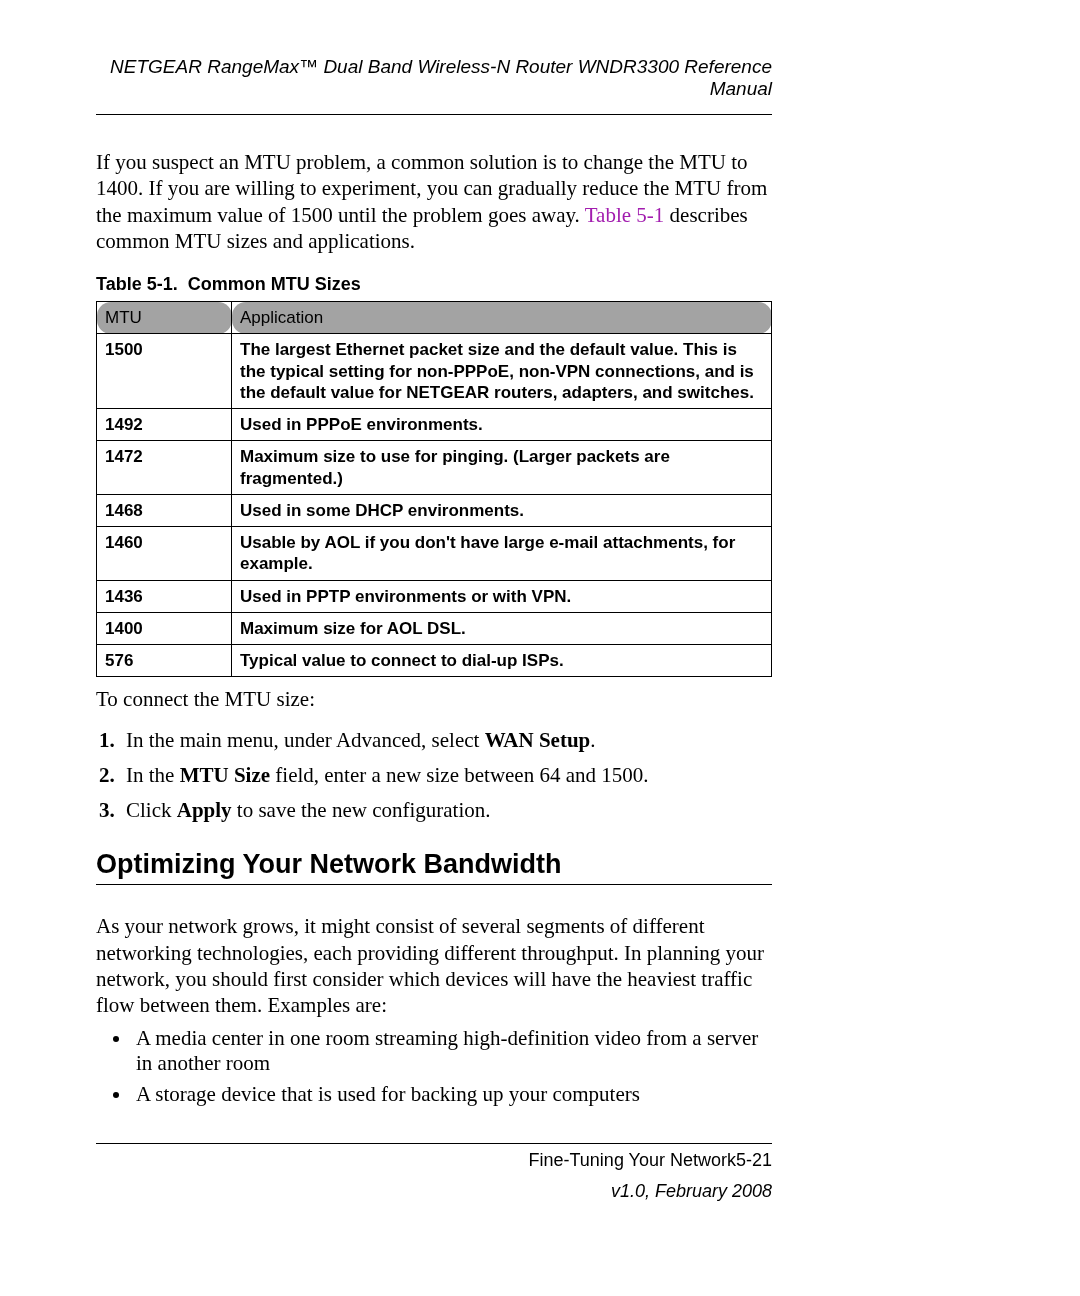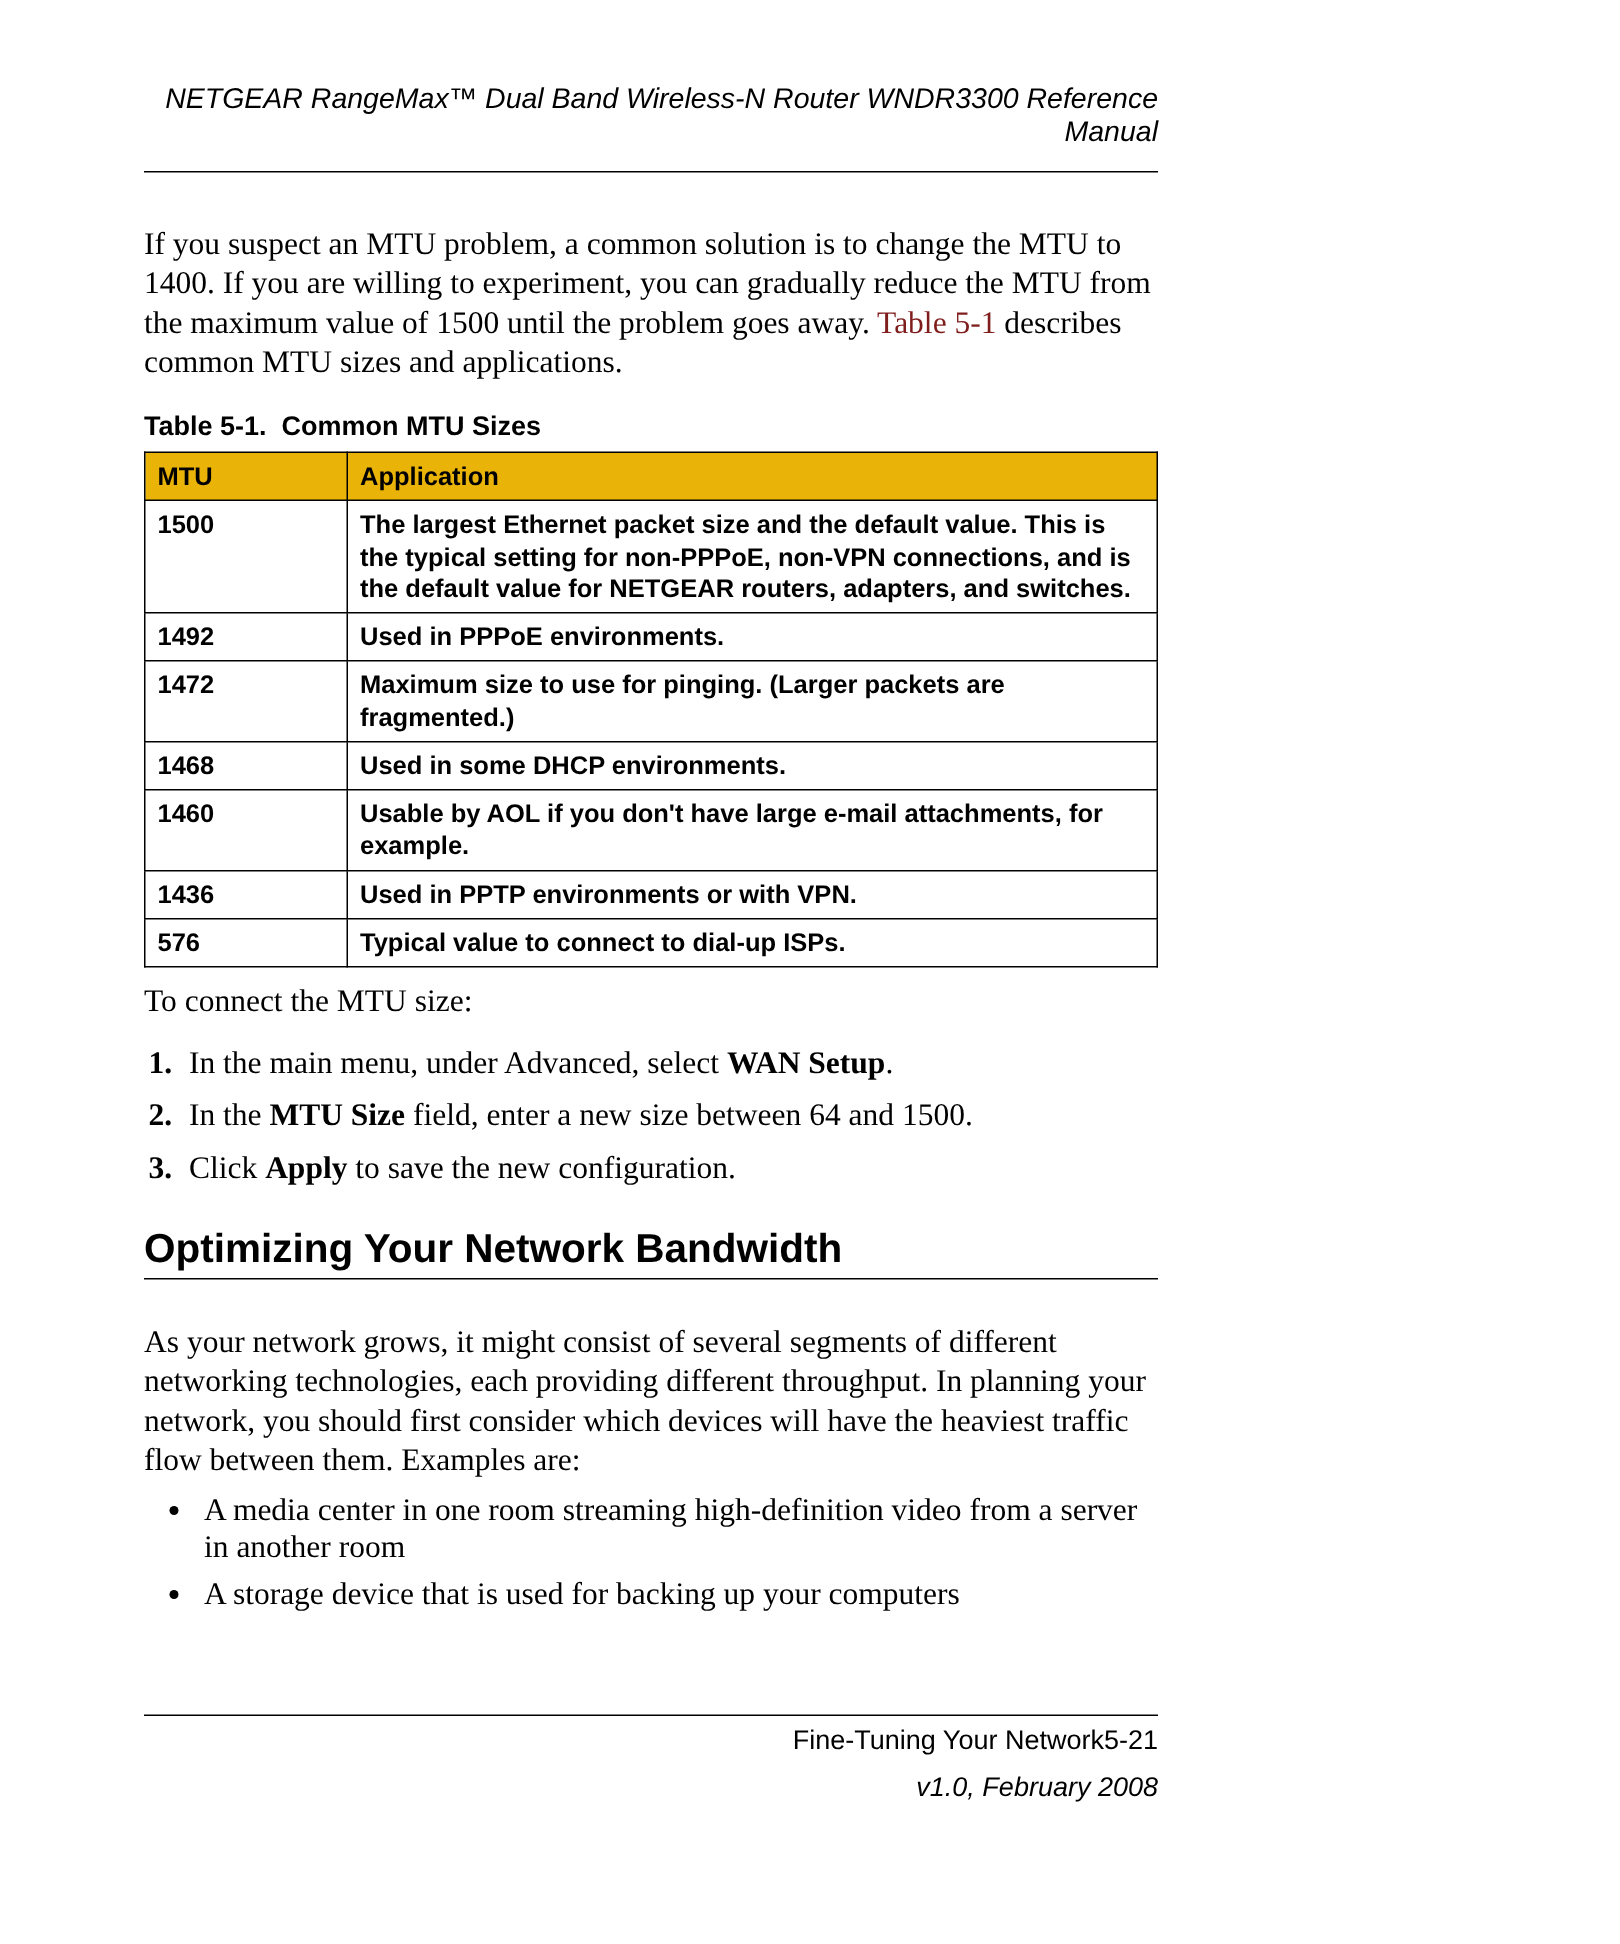--- a/index.html
+++ b/index.html
@@ -27,21 +27,21 @@
     font-size: 19px;
     text-align: right;
     padding-bottom: 4px;
   }
   .body-para {
     font-size: 21px;
     line-height: 1.25;
     margin-top: 34px;
   }
   .body-para .link {
-    color: #7f1d1d;
+    color: #a21caf;
   }
   .table-caption {
     font-family: Arial, Helvetica, sans-serif;
     font-weight: bold;
     font-size: 18px;
     margin-top: 20px;
   }
   .table-caption .gap { display:inline-block; width:10px; }
   table.mtu {
     border-collapse: collapse;
@@ -52,22 +52,23 @@
   }
   table.mtu th, table.mtu td {
     border: 1px solid #000;
     text-align: left;
     vertical-align: top;
     padding: 5px 8px;
     line-height: 1.25;
     font-weight: bold;
   }
   table.mtu th {
-    background: #eab308;
-    font-weight: bold;
+    background: #a3a3a3;
+    font-weight: normal;
+    border-radius: 14px;
   }
   table.mtu td.mtu-col { width: 118px; }
   .after-table {
     font-size: 21px;
     margin-top: 10px;
   }
   ol.steps {
     font-size: 21px;
     margin-top: 16px;
     padding-left: 24px;
@@ -166,20 +167,24 @@
           <td class="mtu-col">1468</td>
           <td>Used in some DHCP environments.</td>
         </tr>
       <tr>
           <td class="mtu-col">1460</td>
           <td>Usable by AOL if you don't have large e-mail attachments, for example.</td>
         </tr>
       <tr>
           <td class="mtu-col">1436</td>
           <td>Used in PPTP environments or with VPN.</td>
+        </tr>
+      <tr>
+          <td class="mtu-col">1400</td>
+          <td>Maximum size for AOL DSL.</td>
         </tr>
       <tr>
           <td class="mtu-col">576</td>
           <td>Typical value to connect to dial-up ISPs.</td>
         </tr>
     </tbody>
   </table>
 
   <div class="after-table">To connect the MTU size:</div>
 

